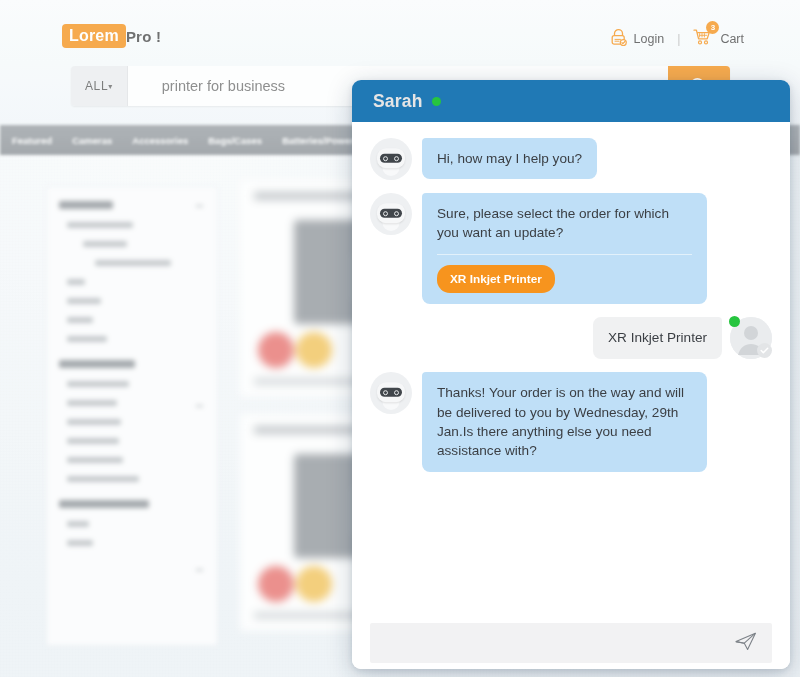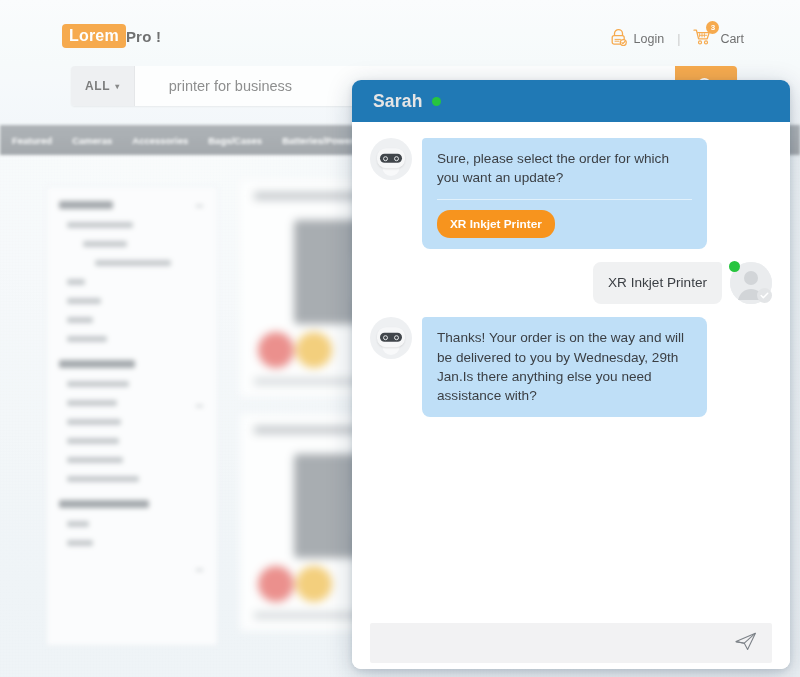--- a/index.html
+++ b/index.html
@@ -107,26 +107,25 @@
     align-items: stretch;
     height: 40px;
     border-radius: 4px;
     overflow: hidden;
     box-shadow: 0 1px 2px rgba(0,0,0,.07);
   }
   .search-scope {
     background: #eceef0;
     color: #5a5a5a;
     font-size: 12px;
-    font-weight: bold;
+    font-weight: normal;
     letter-spacing: .6px;
     padding: 0 14px;
     display: flex;
     align-items: center;
-    gap: 5px;
     border-right: 1px solid #e0e2e4;
     justify-content: flex-end;
   }
   .caret { font-size: 8px; color: #6a6a6a; }
   .search-input {
     background: #ffffff;
     width: 540px;
     display: flex;
     align-items: center;
     padding-left: 34px;
@@ -575,20 +574,34 @@
 
   <div class="chat">
 
     <div class="chat-header">
       <span class="chat-title">Sarah</span>
       <span class="online-dot"></span>
     </div>
 
     <div class="chat-body">
 
+      <div class="msg-row bot">
+        <div class="avatar bot-av">
+          <div class="bot-chin"></div>
+          <div class="bot-face">
+            <div class="bot-visor">
+              <span class="bot-eye l"></span>
+              <span class="bot-eye r"></span>
+            </div>
+          </div>
+        </div>
+        <div class="bubble bot-b">
+          <span>Hi, how may I help you?</span>
+        </div>
+      </div>
 
 
       <div class="msg-row bot">
         <div class="avatar bot-av">
           <div class="bot-chin"></div>
           <div class="bot-face">
             <div class="bot-visor">
               <span class="bot-eye l"></span>
               <span class="bot-eye r"></span>
             </div>

